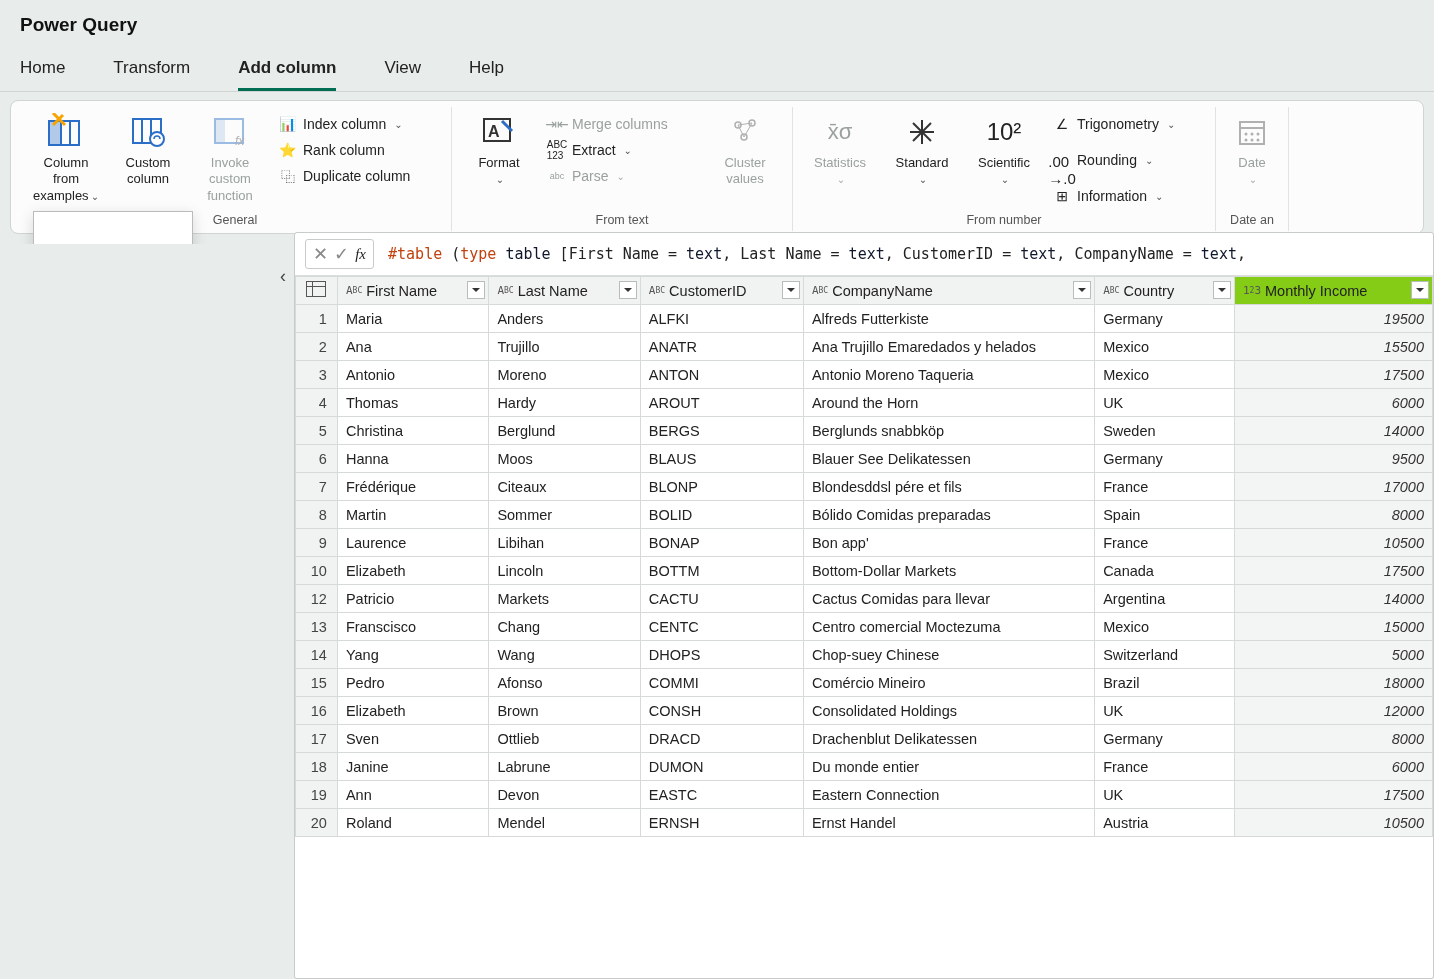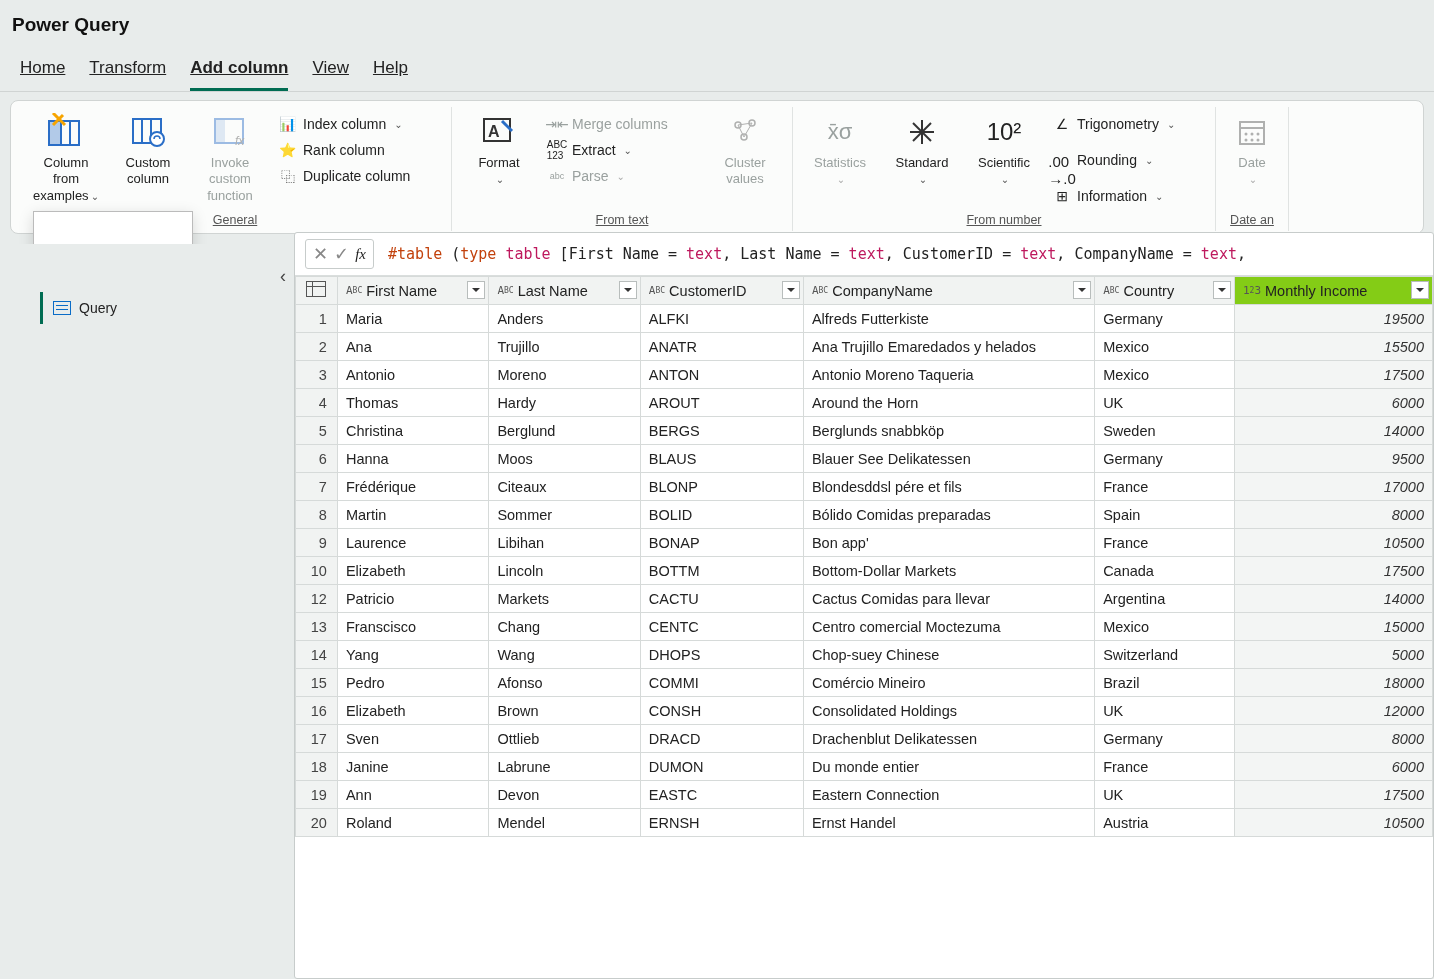--- a/index.html
+++ b/index.html
@@ -7,29 +7,28 @@
     margin: 0;
     font-family: "Segoe UI", Arial, sans-serif;
     background: #e8eceb;
     font-size: 14px;
     color: #222;
     overflow: hidden;
   }
   .app-title {
     font-size: 19px;
     font-weight: 600;
-    padding: 14px 12px 8px;
+    padding: 14px 20px 8px;
     color: #111;
   }
   .tabs {
     display: flex;
-    gap: 24px;
+    gap: 48px;
     padding: 6px 20px 0;
     border-bottom: 1px solid #d0d4d3;
-    text-decoration: underline;
   }
   .tab {
     font-size: 17px;
     color: #222;
     padding: 8px 0 10px;
     cursor: pointer;
     border-bottom: 3px solid transparent;
   }
   .tab.active {
     font-weight: 600;
@@ -53,21 +52,20 @@
     padding: 2px 8px 2px;
     min-width: 0;
   }
   .rgroup:last-child { border-right: none; }
   .rgroup-label {
     text-align: center;
     font-size: 12.5px;
     color: #555;
     margin-top: 4px;
     margin-bottom: 2px;
-    text-decoration: underline;
   }
   .rgroup-row {
     display: flex;
     gap: 4px;
   }
   .bigbtn {
     display: flex;
     flex-direction: column;
     align-items: center;
     justify-content: flex-start;
@@ -193,21 +191,21 @@
   .fx-label { font-style: italic; font-family: Georgia, serif; font-size:15px; }
   .formula-text {
     font-family: Consolas, monospace;
     font-size: 15px;
     white-space: nowrap;
     overflow: hidden;
     padding-left:8px;
     flex:1;
   }
   .kw-blue { color: #c2410c; }
-  .kw-green { color: #be185d; }
+  .kw-green { color: #0f172a; }
   .kw-text { color: #222; }
 
   
   .datatable {
     overflow: hidden;
     font-size: 14.5px;
   }
   table {
     border-collapse: collapse;
     width: 100%;
@@ -475,24 +473,20 @@
 
   <div class="dropdown">
     <div class="dropdown-item">From all columns</div>
     <div class="dropdown-item highlighted">From selection</div>
   </div>
 </div>
 
 <div class="main">
   <div class="sidepanel">
     <div class="collapse-chevron">‹</div>
-    <div class="query-item">
-      <span class="qicn"></span>
-      <span>Query</span>
-    </div>
   </div>
 
   <div class="grid-wrap">
     <div class="formula-row">
       <div class="fx-box">
         <span class="fx-btn">✕</span>
         <span class="fx-btn">✓</span>
         <span class="fx-label">fx</span>
       </div>
       <div class="formula-text" id="formula-text"><span class="kw-blue">#table</span><span class="kw-text"> (</span><span class="kw-blue">type</span><span class="kw-text"> </span><span class="kw-green">table</span><span class="kw-text"> [First Name = </span><span class="kw-green">text</span><span class="kw-text">, Last Name = </span><span class="kw-green">text</span><span class="kw-text">, CustomerID = </span><span class="kw-green">text</span><span class="kw-text">, CompanyName = </span><span class="kw-green">text</span><span class="kw-text">,</span></div>

